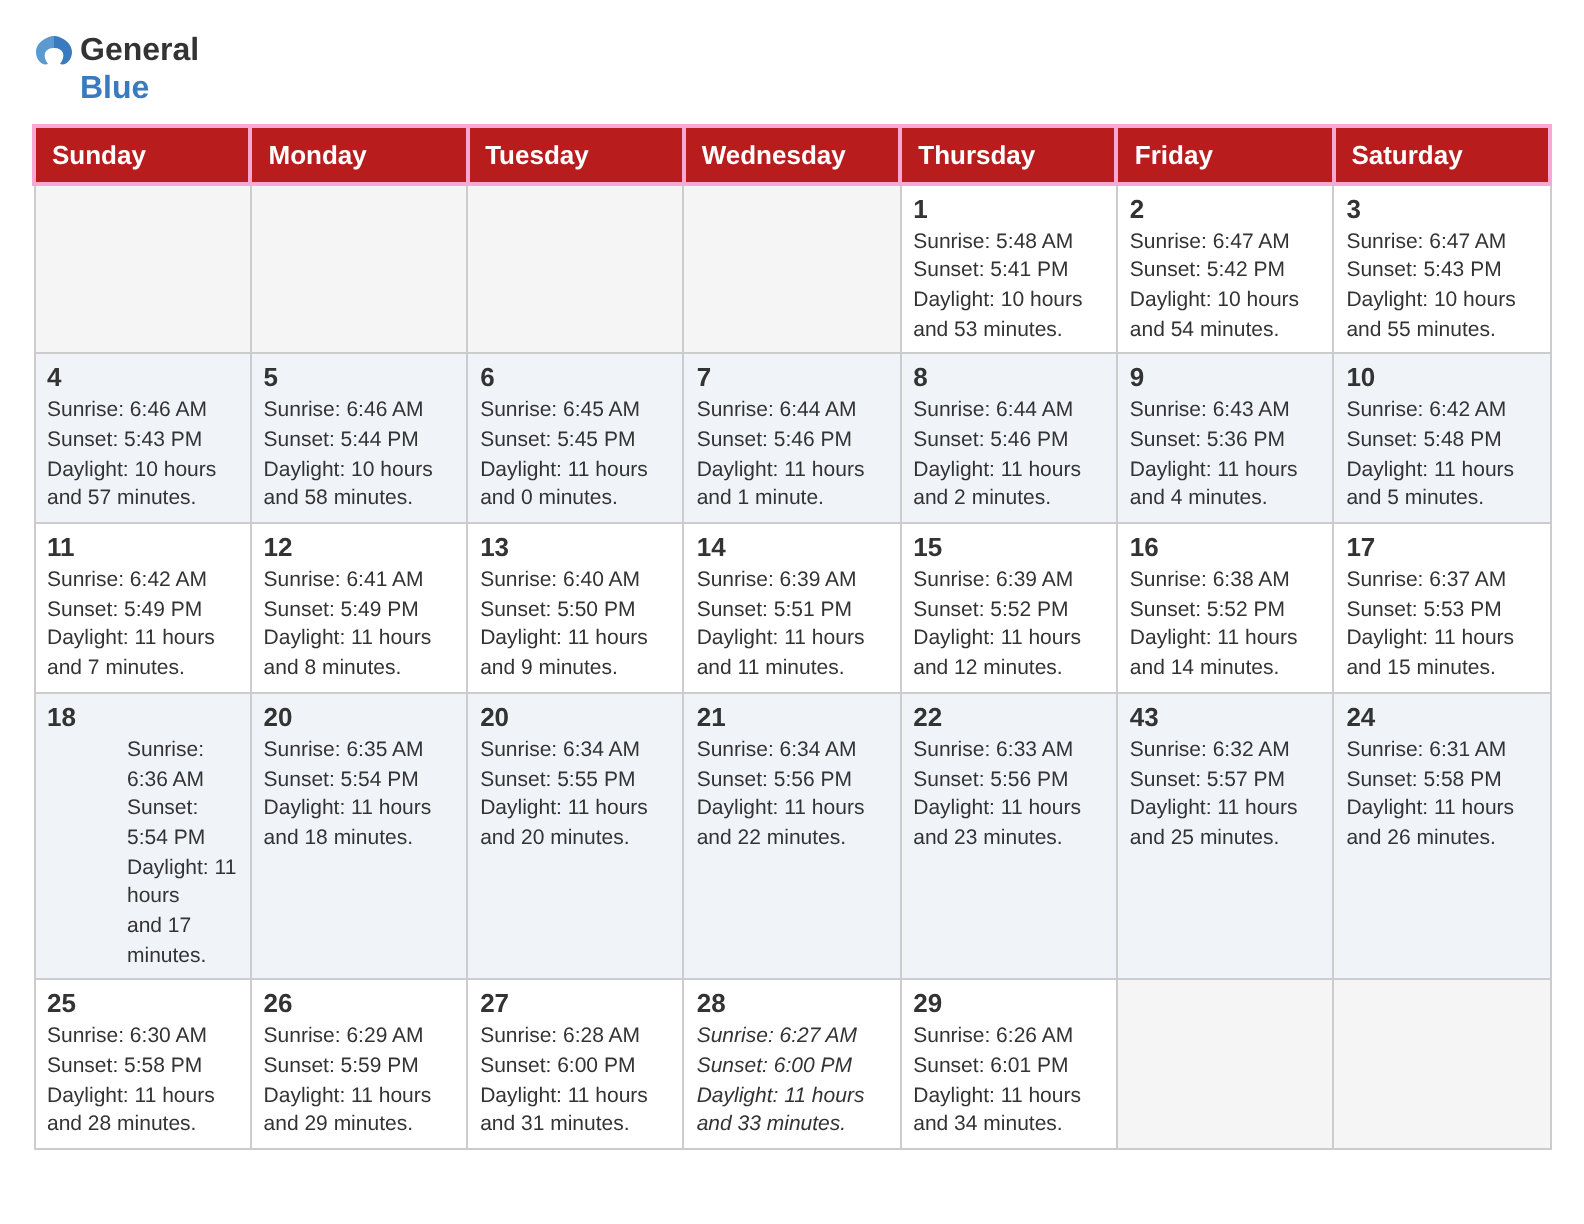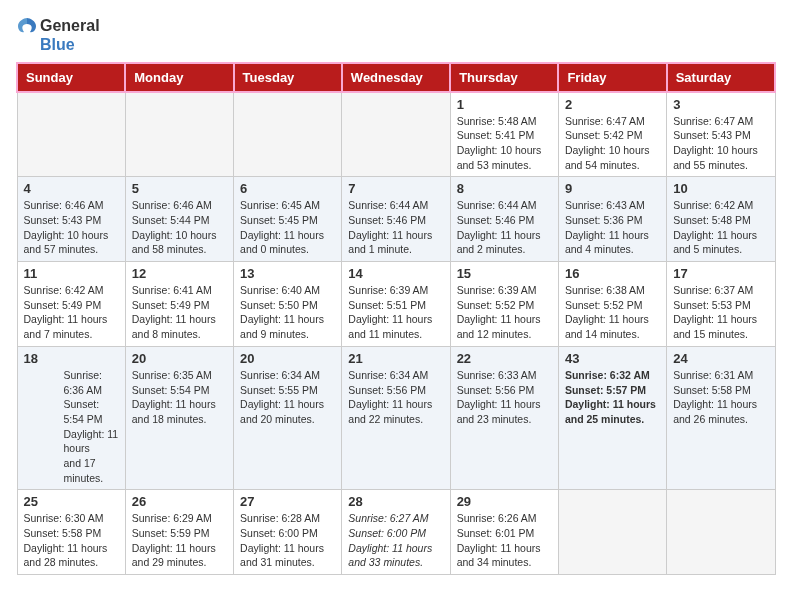--- a/index.html
+++ b/index.html
@@ -278,21 +278,21 @@
         </td>
         <td>
           <span class="day-number">22</span>
           <div class="day-info" style="white-space: pre-line;">Sunrise: 6:33 AM
 Sunset: 5:56 PM
 Daylight: 11 hours
 and 23 minutes.</div>
         </td>
         <td>
           <span class="day-number">43</span>
-          <div class="day-info" style="white-space: pre-line; font-weight: bold;">Sunrise: 6:32 AM
+          <div class="day-info" style="white-space: pre-line;">Sunrise: 6:32 AM
 Sunset: 5:57 PM
 Daylight: 11 hours
 and 25 minutes.</div>
         </td>
         <td>
           <span class="day-number">24</span>
           <div class="day-info" style="white-space: pre-line;">Sunrise: 6:31 AM
 Sunset: 5:58 PM
 Daylight: 11 hours
 and 26 minutes.</div>

